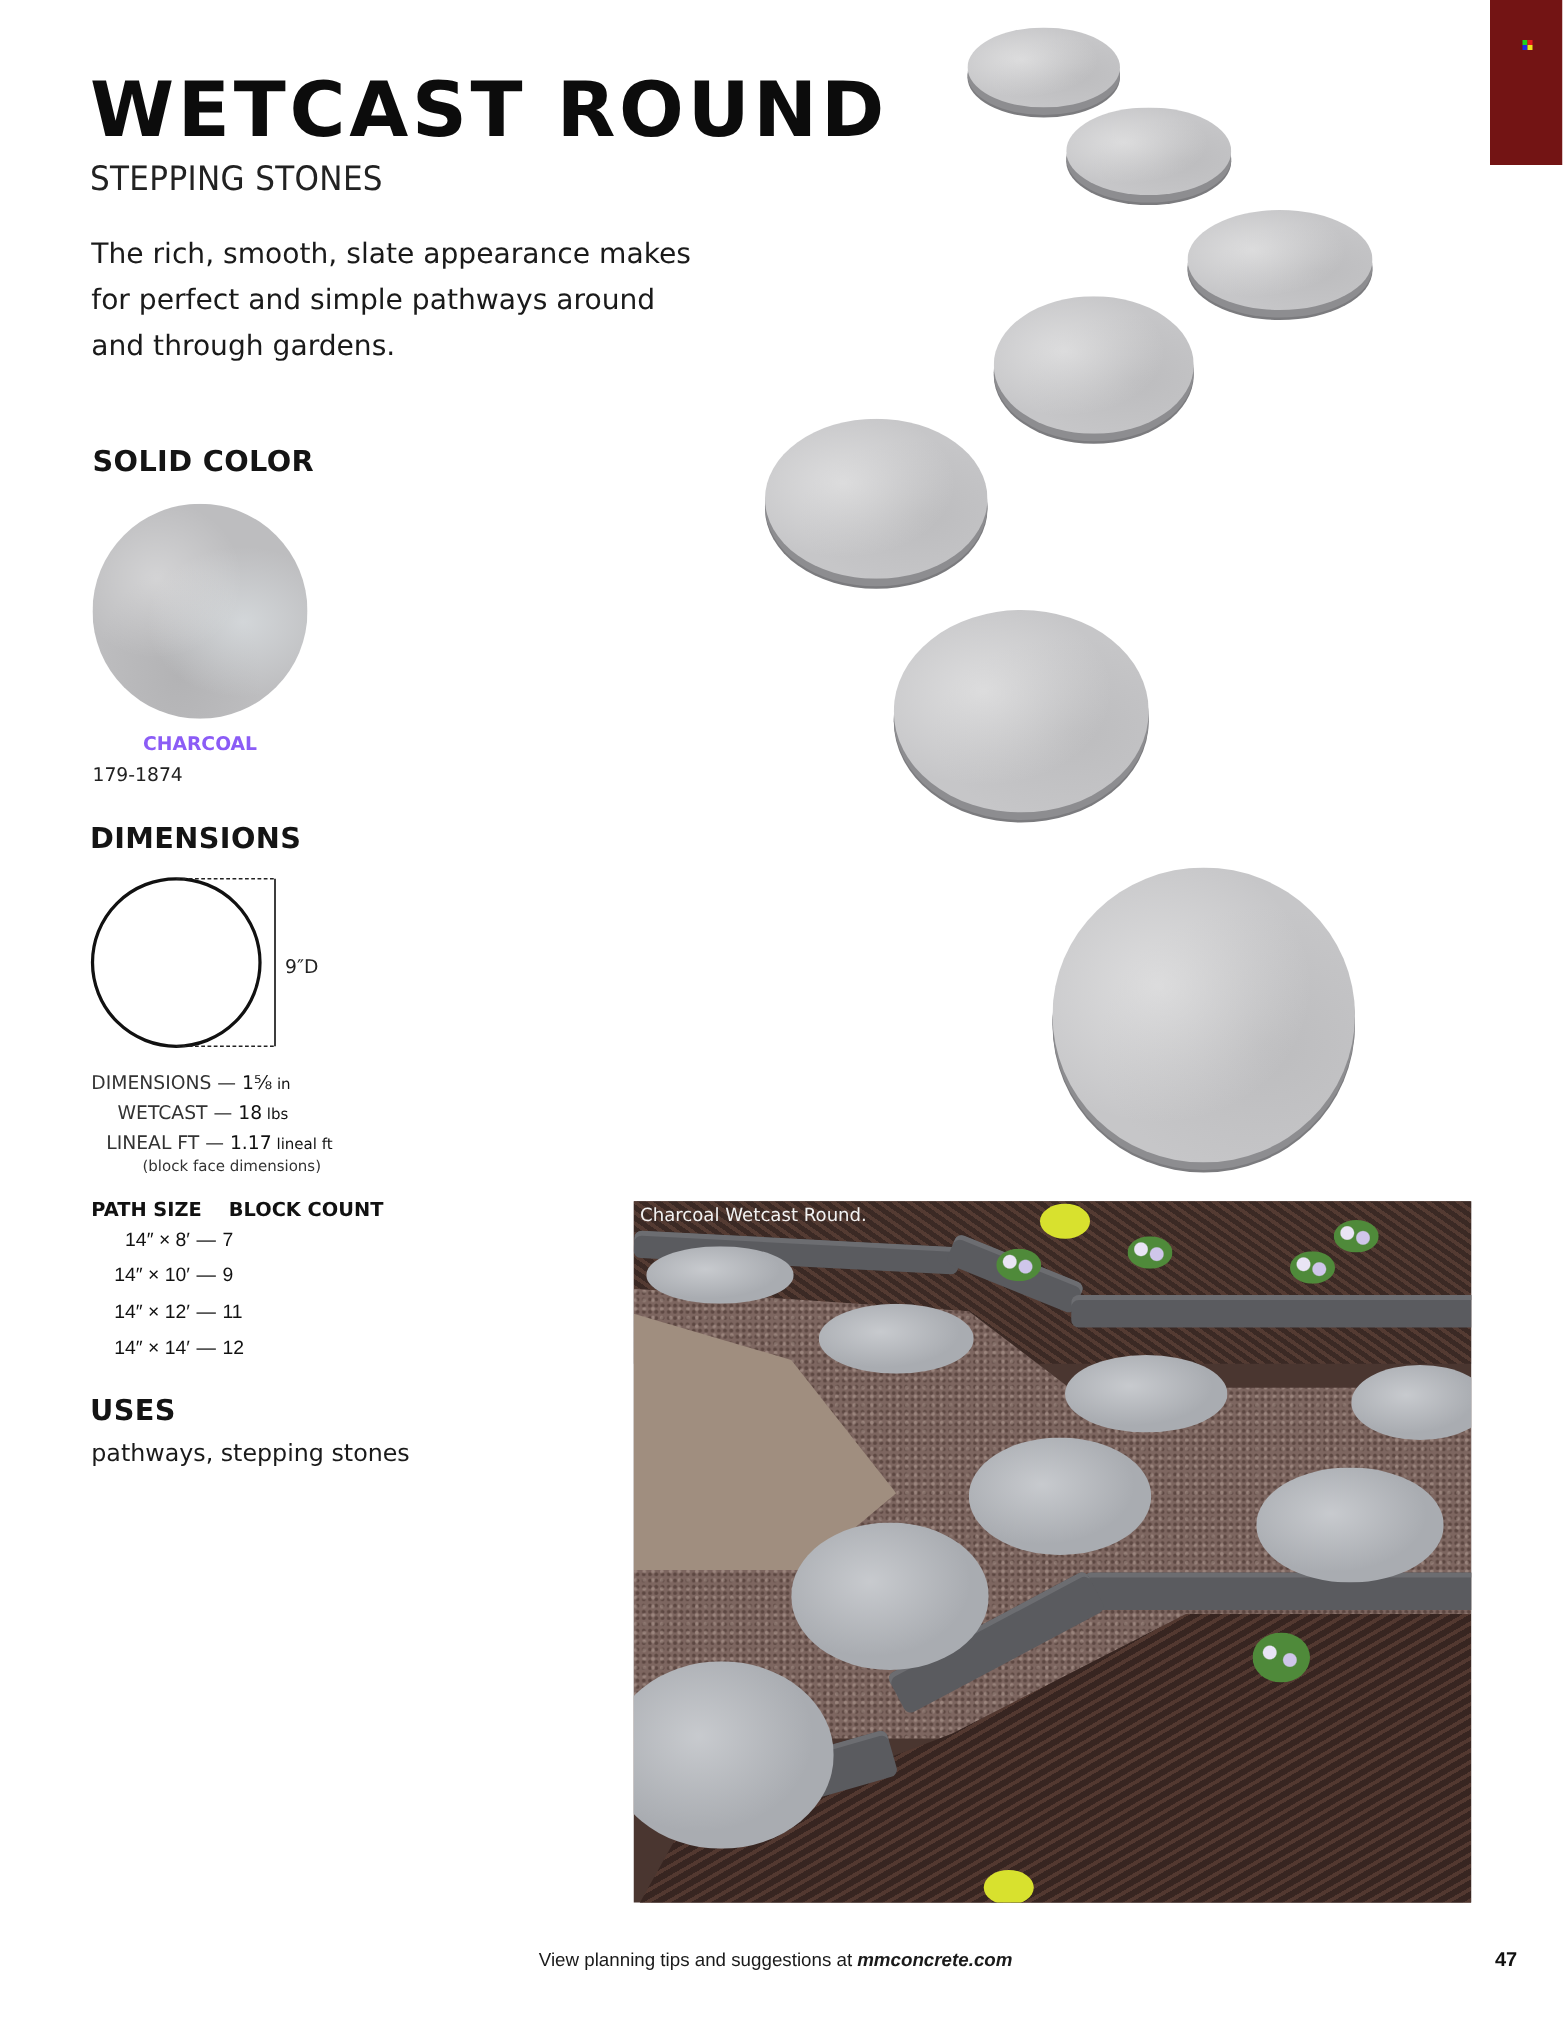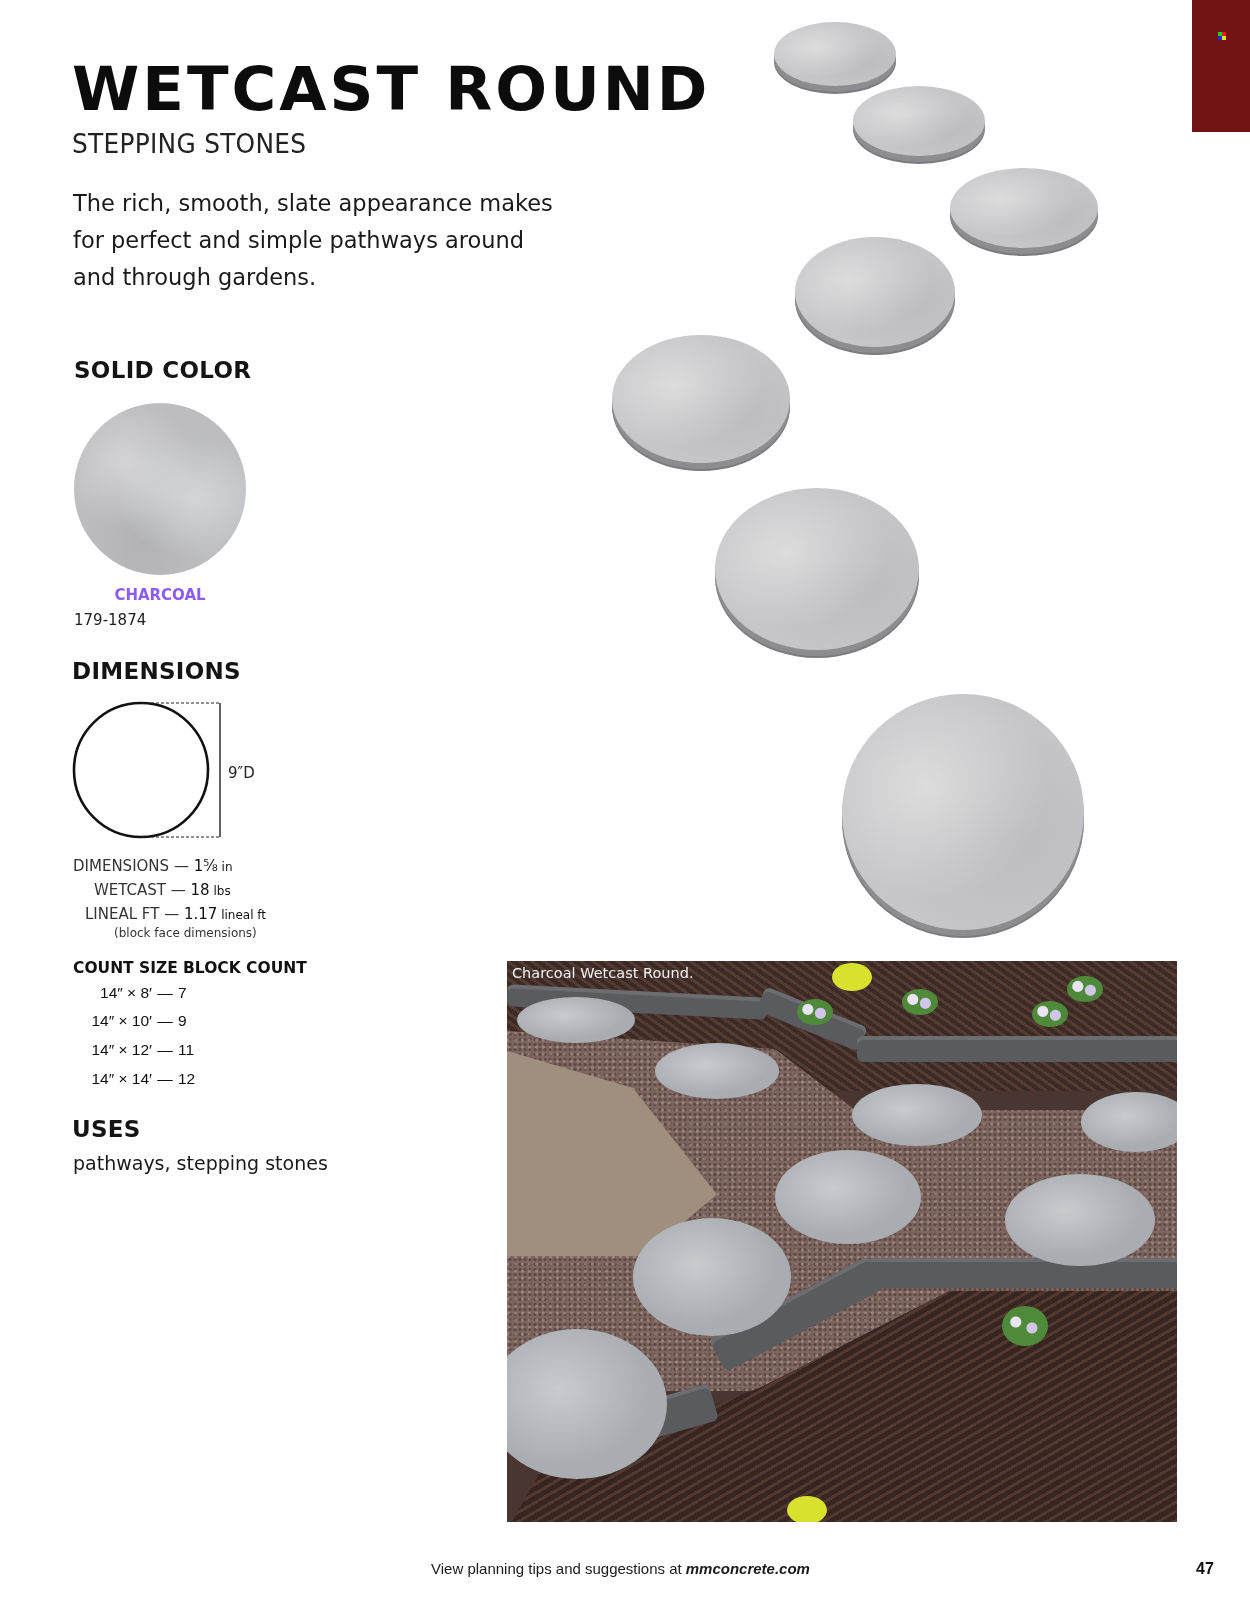--- a/index.html
+++ b/index.html
@@ -120,21 +120,21 @@
   <span>DIMENSIONS</span><span> — </span><span class="val">1⅝</span><span class="unit"> in</span>
 </div>
 <div class="abs spec spec-weight">
   <span>WETCAST</span><span> — </span><span class="val">18</span><span class="unit"> lbs</span>
 </div>
 <div class="abs spec spec-lineal">
   <span>LINEAL FT</span><span> — </span><span class="val">1.17</span><span class="unit"> lineal ft</span>
 </div>
 <div class="abs spec-note">(block face dimensions)</div>
 
-<div class="abs path-h size">COUNT SIZE</div>
+<div class="abs path-h size">PATH SIZE</div>
 <div class="abs path-h count">BLOCK COUNT</div>
 
 <div class="abs path-row" style="left:73px; top:984px;">
   <span class="sz">14″ × 8′</span><span class="dash">—</span><span>7</span>
 </div>
 <div class="abs path-row" style="left:73px; top:1012px;">
   <span class="sz">14″ × 10′</span><span class="dash">—</span><span>9</span>
 </div>
 <div class="abs path-row" style="left:73px; top:1041px;">
   <span class="sz">14″ × 12′</span><span class="dash">—</span><span>11</span>

